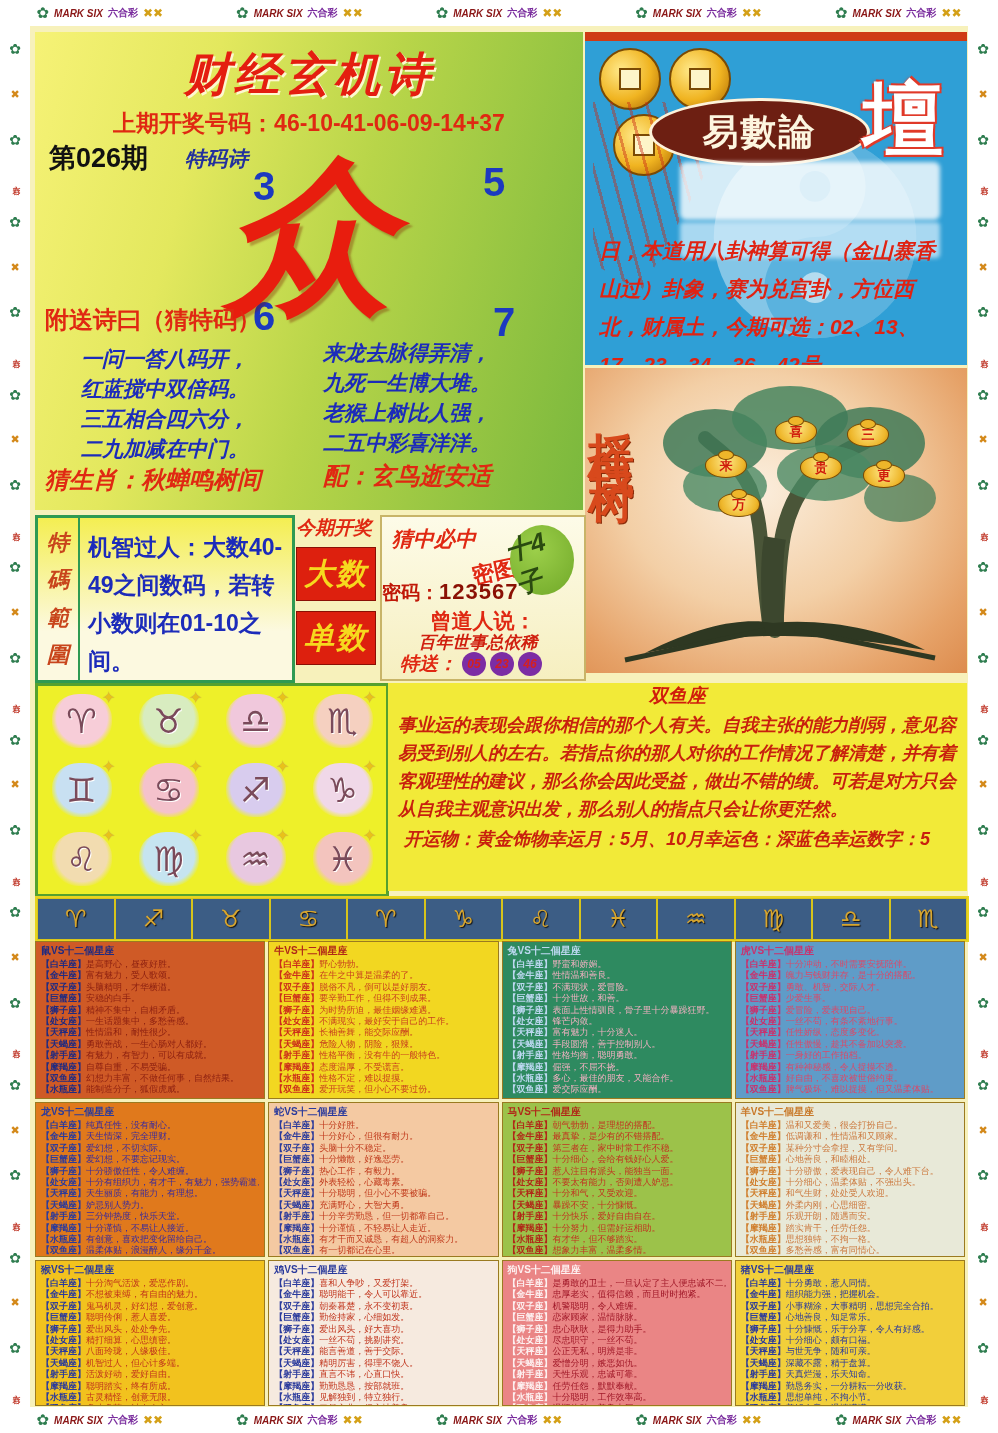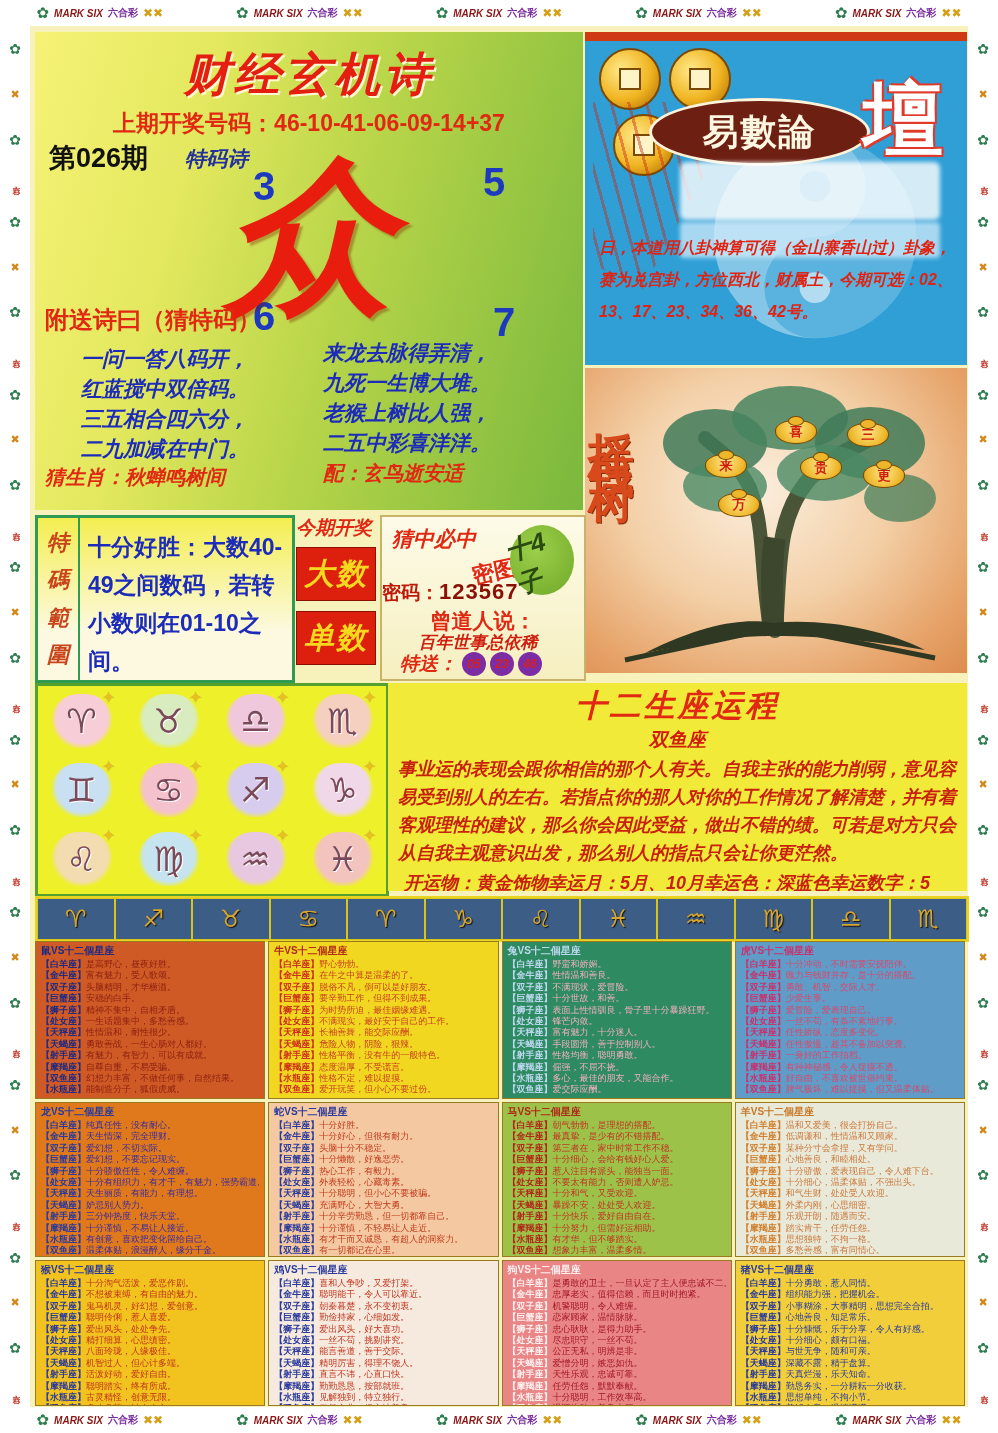--- a/index.html
+++ b/index.html
@@ -25,38 +25,38 @@
   #main-title{position:absolute;left:0;right:0;top:12px;text-align:center;font-size:46px;font-weight:bold;font-style:italic;color:#e41e10;text-shadow:2px 2px 0 #fdf8d0;letter-spacing:4px;}
   #last-draw{position:absolute;left:0;right:0;top:76px;text-align:center;font-size:23px;font-weight:bold;color:#e02812;}
   #issue-row{position:absolute;left:14px;top:108px;font-size:27px;font-weight:bold;color:#111;}
   #poem-kind{position:absolute;left:150px;top:113px;font-size:21px;font-weight:bold;font-style:italic;color:#23309d;}
   .corner-num{position:absolute;font-size:40px;font-weight:bold;color:#1c39c0;}
   #big-char{position:absolute;left:0;right:0;top:120px;text-align:center;font-size:168px;line-height:1;font-weight:bold;color:#e81d0e;font-style:italic;text-shadow:3px 3px 2px rgba(120,30,0,.35);}
   #bonus-title{position:absolute;left:10px;top:272px;font-size:24px;font-weight:bold;color:#e02812;}
   .poem{position:absolute;font-size:21px;line-height:30px;font-weight:bold;color:#1c2bba;font-style:italic;white-space:pre-line;}
   #poem-left{left:46px;top:312px;}
   #poem-right{left:288px;top:306px;}
-  .guess-line{position:absolute;font-size:20px;font-weight:bold;color:#e02812;font-style:italic;}
+  .guess-line{position:absolute;font-size:24px;font-weight:bold;color:#e02812;font-style:italic;}
 
   
   #forum-panel{position:absolute;left:585px;top:32px;width:382px;height:333px;background:#2f9fd6;overflow:hidden;}
   #forum-topbar{position:absolute;left:0;top:0;width:100%;height:9px;background:#cf3a14;}
   .coin{position:absolute;width:58px;height:58px;border-radius:50%;background:radial-gradient(circle at 35% 35%,#ffe98a,#f0b421 55%,#b97708 90%);border:2px solid #7a4a04;}
   .coin::after{content:"";position:absolute;left:50%;top:50%;width:18px;height:18px;transform:translate(-50%,-50%);background:#fdf4c8;border:2px solid #7a4a04;}
   #ribbon{position:absolute;left:8px;top:70px;width:120px;height:190px;background:
     repeating-linear-gradient(75deg,transparent 0 14px,rgba(200,40,20,.55) 14px 17px);
     clip-path:polygon(0 0,60% 0,100% 30%,40% 100%,0 85%);opacity:.8;}
   #forum-title-wrap{position:absolute;right:18px;top:48px;width:300px;height:95px;}
   #forum-title-oval{position:absolute;left:0;top:18px;width:215px;height:62px;background:#6d1f12;border:3px solid #fdf2da;border-radius:50%/50%;display:flex;align-items:center;justify-content:center;}
   #forum-title-main{color:#fdf6e0;font-size:36px;font-weight:bold;letter-spacing:2px;}
   #forum-title-char{position:absolute;right:6px;top:0;font-size:80px;line-height:1;font-weight:bold;color:#fff;text-shadow:0 0 3px #e03a2a,2px 2px 0 #e03a2a,-2px 2px 0 #e03a2a,2px -2px 0 #e03a2a;}
   #censored-area{position:absolute;left:95px;top:130px;width:260px;height:58px;background:rgba(255,255,255,.8);border-radius:6px;filter:blur(2px);}
   #censored-area2{position:absolute;left:95px;top:190px;width:260px;height:36px;background:rgba(210,235,250,.75);border-radius:4px;filter:blur(2px);}
   #yinyang{position:absolute;left:120px;top:95px;opacity:.75;}
-  #forum-body{position:absolute;left:14px;top:200px;width:355px;font-size:16px;line-height:32px;font-weight:bold;font-style:italic;color:#e02212;}
+  #forum-body{position:absolute;left:14px;top:200px;width:355px;font-size:21px;line-height:38px;font-weight:bold;font-style:italic;color:#e02212;}
 
   
   #tree-panel{position:absolute;left:585px;top:368px;width:382px;height:305px;
     background:radial-gradient(ellipse at 45% 40%,#fbeedd 0%,#f3cfa6 45%,#e6a268 80%,#dd8c4e 100%);overflow:hidden;}
   #tree-title{position:absolute;left:16px;top:28px;width:48px;font-size:46px;line-height:74px;font-weight:bold;color:#d8491c;text-align:center;writing-mode:vertical-rl;letter-spacing:22px;text-shadow:1px 1px 0 #8a2a08;}
   .ingot{position:absolute;width:40px;height:22px;background:radial-gradient(circle at 50% 30%,#ffe98a,#eeb62a 70%,#c4880e);border:1px solid #7a4a04;border-radius:45% 45% 50% 50%;display:flex;align-items:center;justify-content:center;font-size:13px;font-weight:bold;color:#d01c0c;}
   .ingot::before{content:"";position:absolute;top:-5px;left:50%;transform:translateX(-50%);width:14px;height:8px;background:#eeb62a;border:1px solid #7a4a04;border-radius:50%;}
 
   
   #range-panel{position:absolute;left:35px;top:515px;width:254px;height:162px;background:linear-gradient(180deg,#f4ee52,#fcf9e0 70%);border:3px solid #2f9a52;display:flex;}
@@ -310,21 +310,21 @@
       </div>
   </div>
 
   <div id="range-panel">
     <div id="range-side">
         <div class="range-char">特</div>
         <div class="range-char">碼</div>
         <div class="range-char">範</div>
         <div class="range-char">圍</div>
       </div>
-    <div id="range-body">十分好胜：大数40-49之间数码，若转小数则在01-10之间。</div>
+    <div id="range-body">机智过人：大数40-49之间数码，若转小数则在01-10之间。</div>
   </div>
 
   <div id="draw-col">
     <div id="draw-label">今期开奖</div>
     <div class="draw-btn" style="top:32px;">大数</div>
     <div class="draw-btn" style="top:96px;">单数</div>
   </div>
 
   <div id="mustwin-panel">
     <div id="mw-title">猜中必中</div>
@@ -392,21 +392,20 @@
         <span>♒</span>
         <i>✦</i>
       </div>
       <div class="badge" style="background: radial-gradient(circle at 50% 45%, rgb(243, 196, 190) 60%, transparent 75%);">
         <span>♓</span>
         <i>✦</i>
       </div>
     </div>
 
   <div id="horo-panel">
-    <div id="horo-title">十二生座运程</div>
     <div id="horo-sub">双鱼座</div>
     <div id="horo-body">事业运的表现会跟你相信的那个人有关。自我主张的能力削弱，意见容易受到别人的左右。若指点你的那人对你的工作情况了解清楚，并有着客观理性的建议，那么你会因此受益，做出不错的绩。可若是对方只会从自我主观意识出发，那么别人的指点只会让你更茫然。</div>
     <div id="horo-foot">开运物：黄金饰物幸运月：5月、10月幸运色：深蓝色幸运数字：5</div>
   </div>
 
   <div id="icon-strip">
       <div class="icon-cell">
         <span>♈</span>
       </div>
       <div class="icon-cell">
@@ -536,21 +535,21 @@
       </div>
       <div class="zpanel" style="background: rgb(156, 194, 74);">
         <div class="pt" style="color: rgb(176, 40, 24);">马VS十二個星座</div>
         <div class="zrow"><span class="lab" style="color: rgb(176, 40, 24);">【白羊座】</span><span class="txt" style="color: rgb(192, 52, 32);">朝气勃勃，是理想的搭配。</span></div>
         <div class="zrow"><span class="lab" style="color: rgb(176, 40, 24);">【金牛座】</span><span class="txt" style="color: rgb(192, 52, 32);">最真挚，是少有的不错搭配。</span></div>
         <div class="zrow"><span class="lab" style="color: rgb(176, 40, 24);">【双子座】</span><span class="txt" style="color: rgb(192, 52, 32);">第三者在，家中时常工作不稳。</span></div>
         <div class="zrow"><span class="lab" style="color: rgb(176, 40, 24);">【巨蟹座】</span><span class="txt" style="color: rgb(192, 52, 32); text-align: right;">十分细心，会给有钱好心人爱。</span></div>
         <div class="zrow"><span class="lab" style="color: rgb(176, 40, 24);">【狮子座】</span><span class="txt" style="color: rgb(192, 52, 32);">惹人注目有派头，能独当一面。</span></div>
         <div class="zrow"><span class="lab" style="color: rgb(176, 40, 24);">【处女座】</span><span class="txt" style="color: rgb(192, 52, 32);">不要太有能力，否则遭人妒忌。</span></div>
         <div class="zrow"><span class="lab" style="color: rgb(176, 40, 24);">【天秤座】</span><span class="txt" style="color: rgb(192, 52, 32);">十分和气，又受欢迎。</span></div>
-        <div class="zrow"><span class="lab" style="color: rgb(176, 40, 24);">【天蝎座】</span><span class="txt" style="color: rgb(192, 52, 32);">暴躁不安，处处受人欢迎。</span></div>
+        <div class="zrow"><span class="lab" style="color: rgb(176, 40, 24);">【天蝎座】</span><span class="txt" style="color: rgb(192, 52, 32);">暴躁不安，十分慷慨。</span></div>
         <div class="zrow"><span class="lab" style="color: rgb(176, 40, 24);">【射手座】</span><span class="txt" style="color: rgb(192, 52, 32);">十分快乐，爱好自由自在。</span></div>
         <div class="zrow"><span class="lab" style="color: rgb(176, 40, 24);">【摩羯座】</span><span class="txt" style="color: rgb(192, 52, 32);">十分努力，但需好运相助。</span></div>
         <div class="zrow"><span class="lab" style="color: rgb(176, 40, 24);">【水瓶座】</span><span class="txt" style="color: rgb(192, 52, 32);">有才华，但不够踏实。</span></div>
         <div class="zrow"><span class="lab" style="color: rgb(176, 40, 24);">【双鱼座】</span><span class="txt" style="color: rgb(192, 52, 32);">想象力丰富，温柔多情。</span></div>
       </div>
       <div class="zpanel" style="background: rgb(232, 233, 216);">
         <div class="pt" style="color: rgb(200, 120, 40);">羊VS十二個星座</div>
         <div class="zrow"><span class="lab" style="color: rgb(208, 128, 48);">【白羊座】</span><span class="txt" style="color: rgb(204, 122, 64);">温和又爱美，很会打扮自己。</span></div>
         <div class="zrow"><span class="lab" style="color: rgb(208, 128, 48);">【金牛座】</span><span class="txt" style="color: rgb(204, 122, 64);">低调谦和，性情温和又顾家。</span></div>
         <div class="zrow"><span class="lab" style="color: rgb(208, 128, 48);">【双子座】</span><span class="txt" style="color: rgb(204, 122, 64);">某种分寸会拿捏，又有学问。</span></div>

